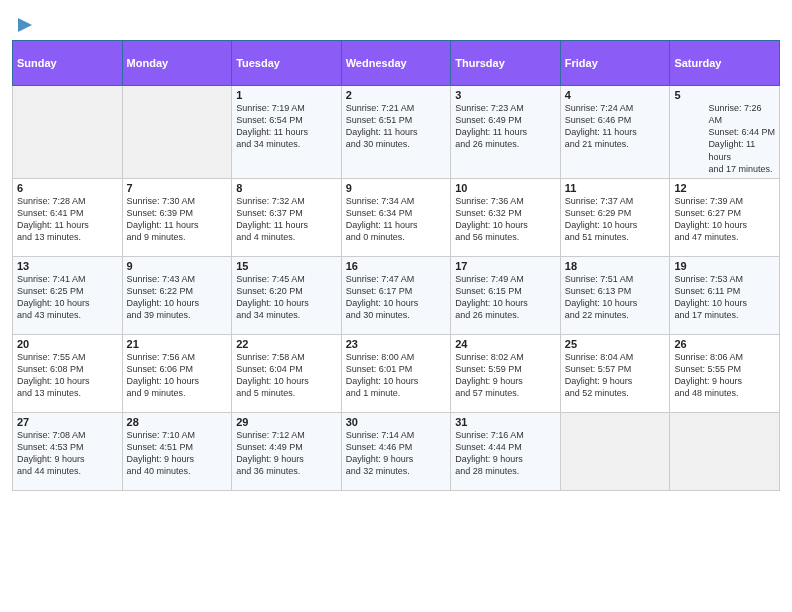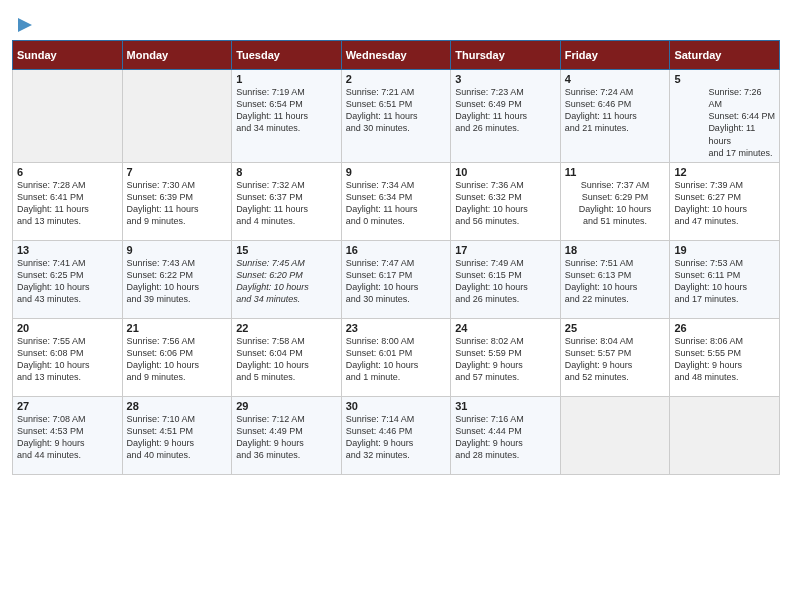--- a/index.html
+++ b/index.html
@@ -48,25 +48,25 @@
     .location {
       font-size: 14px;
       color: #333;
     }
     table {
       width: 100%;
       border-collapse: collapse;
       table-layout: fixed;
     }
     thead th {
-      background-color: #7f1d1d;
+      background-color: #8b5cf6;
       color: #fff;
       font-size: 11px;
       font-weight: bold;
-      padding: 8px 4px;
+      padding: 16px 4px;
       text-align: left;
       border: 1px solid #2e6da4;
     }
     tbody td {
       border: 1px solid #ccc;
       vertical-align: top;
       padding: 3px 4px;
       font-size: 9.5px;
       color: #222;
       height: 78px;
@@ -198,21 +198,21 @@
           </td>
           <td>
             <span class="day-num">10</span>
             <div class="day-info" style="white-space: pre-line;">Sunrise: 7:36 AM
 Sunset: 6:32 PM
 Daylight: 10 hours
 and 56 minutes.</div>
           </td>
           <td>
             <span class="day-num">11</span>
-            <div class="day-info" style="white-space: pre-line; text-align: center;">Sunrise: 7:37 AM
+            <div class="day-info" style="white-space: pre-line;">Sunrise: 7:37 AM
 Sunset: 6:29 PM
 Daylight: 10 hours
 and 51 minutes.</div>
           </td>
           <td>
             <span class="day-num">12</span>
             <div class="day-info" style="white-space: pre-line;">Sunrise: 7:39 AM
 Sunset: 6:27 PM
 Daylight: 10 hours
 and 47 minutes.</div>
@@ -228,21 +228,21 @@
           </td>
           <td>
             <span class="day-num">9</span>
             <div class="day-info" style="white-space: pre-line;">Sunrise: 7:43 AM
 Sunset: 6:22 PM
 Daylight: 10 hours
 and 39 minutes.</div>
           </td>
           <td>
             <span class="day-num">15</span>
-            <div class="day-info" style="white-space: pre-line; font-style: italic;">Sunrise: 7:45 AM
+            <div class="day-info" style="white-space: pre-line;">Sunrise: 7:45 AM
 Sunset: 6:20 PM
 Daylight: 10 hours
 and 34 minutes.</div>
           </td>
           <td>
             <span class="day-num">16</span>
             <div class="day-info" style="white-space: pre-line;">Sunrise: 7:47 AM
 Sunset: 6:17 PM
 Daylight: 10 hours
 and 30 minutes.</div>

